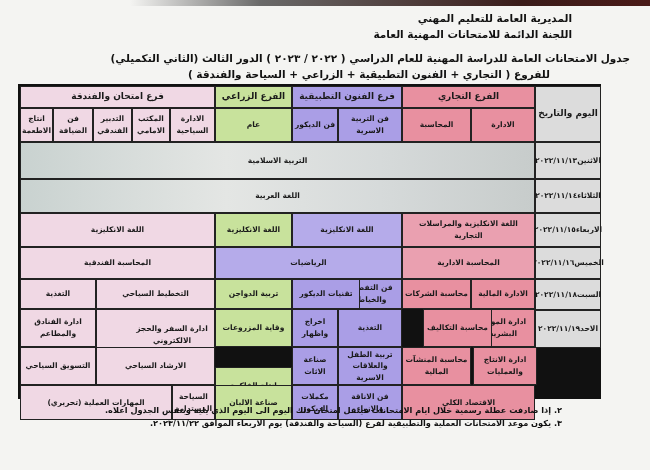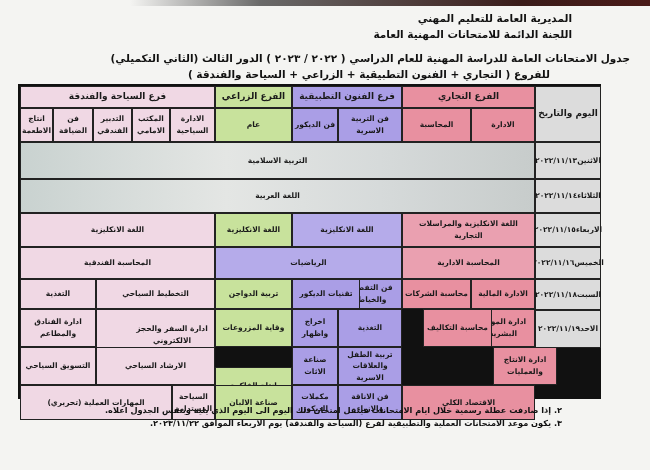--- a/index.html
+++ b/index.html
@@ -52,21 +52,21 @@
 <div class="hdr h2">اللجنة الدائمة للامتحانات المهنية العامة</div>
 <div class="hdr h3">جدول الامتحانات العامة للدراسة المهنية للعام الدراسي ( ٢٠٢٢ / ٢٠٢٣ ) الدور الثالث (الثاني التكميلي)</div>
 <div class="hdr h4">للفروع ( التجاري + الفنون التطبيقية + الزراعي + السياحة والفندقة )</div>
 
 <div class="tbl">
 
   <div class="cell g bighd" style="left:515px;top:0;width:66px;height:56px;">اليوم والتاريخ</div>
   <div class="cell red bighd" style="left:382px;top:0;width:133px;height:22px;">الفرع التجاري</div>
   <div class="cell pur bighd" style="left:272px;top:0;width:110px;height:22px;">فرع الفنون التطبيقية</div>
   <div class="cell grn bighd" style="left:195px;top:0;width:77px;height:22px;">الفرع الزراعي</div>
-  <div class="cell pink bighd" style="left:0;top:0;width:195px;height:22px;">فرع السياحة والفندقة</div>
+  <div class="cell pink bighd" style="left:0;top:0;width:195px;height:22px;">فرع امتحان والفندقة</div>
 
   <div class="cell red" style="left:451px;top:22px;width:64px;height:34px;">الادارة</div>
   <div class="cell red" style="left:382px;top:22px;width:69px;height:34px;">المحاسبة</div>
   <div class="cell pur" style="left:318px;top:22px;width:64px;height:34px;">فن التربية الاسرية</div>
   <div class="cell pur" style="left:272px;top:22px;width:46px;height:34px;">فن الديكور</div>
   <div class="cell grn" style="left:195px;top:22px;width:77px;height:34px;">عام</div>
   <div class="cell pink" style="left:150px;top:22px;width:45px;height:34px;">الادارة السياحية</div>
   <div class="cell pink" style="left:112px;top:22px;width:38px;height:34px;">المكتب الامامي</div>
   <div class="cell pink" style="left:73px;top:22px;width:39px;height:34px;">التدبير الفندقي</div>
   <div class="cell pink" style="left:33px;top:22px;width:40px;height:34px;">فن الضيافة</div>
@@ -121,21 +121,22 @@
   <div class="cell pink" style="left:2px;top:195px;width:76px;height:30px;">التغذية</div>
 
   <div class="cell red" style="left:453px;top:225px;width:64px;height:38px;">ادارة الموارد البشرية</div>
   <div class="cell red" style="left:384px;top:225px;width:69px;height:38px;margin-left:21px;">محاسبة التكاليف</div>
   <div class="cell pur" style="left:320px;top:225px;width:64px;height:38px;">التغذية</div>
   <div class="cell pur" style="left:274px;top:225px;width:46px;height:38px;">اخراج واظهار</div>
   <div class="cell grn" style="left:197px;top:225px;width:77px;height:38px;">وقاية المزروعات</div>
   <div class="cell pink" style="left:78px;top:225px;width:119px;height:52px;padding-left:34px;">ادارة السفر والحجز الالكتروني</div>
   <div class="cell pink" style="left:2px;top:225px;width:76px;height:38px;">ادارة الفنادق والمطاعم</div>
 
-  <div class="cell red" style="left:475px;top:263px;width:64px;height:38px;">ادارة الانتاج والعمليات</div>
+  <div class="cell red" style="left:455px;top:263px;width:64px;height:38px;">ادارة الانتاج والعمليات</div>
+  <div class="cell red" style="left:384px;top:263px;width:69px;height:38px;">محاسبة المنشآت المالية</div>
   <div class="cell pur" style="left:320px;top:263px;width:64px;height:38px;">تربية الطفل والعلاقات الاسرية</div>
   <div class="cell pur" style="left:274px;top:263px;width:46px;height:38px;">صناعة الاثاث</div>
   <div class="cell grn" style="left:197px;top:263px;width:77px;height:38px;margin-top:20px;">انتاج الفاكهة</div>
   <div class="cell pink" style="left:78px;top:263px;width:119px;height:38px;">الارشاد السياحي</div>
   <div class="cell pink" style="left:2px;top:263px;width:76px;height:38px;">التسويق السياحي</div>
 
   <div class="cell red" style="left:384px;top:301px;width:133px;height:35px;">الاقتصاد الكلي</div>
   <div class="cell pur" style="left:320px;top:301px;width:64px;height:35px;">فن الاناقة والازياء</div>
   <div class="cell pur" style="left:274px;top:301px;width:46px;height:35px;">مكملات الديكور</div>
   <div class="cell grn" style="left:197px;top:301px;width:77px;height:35px;">صناعة الالبان</div>

